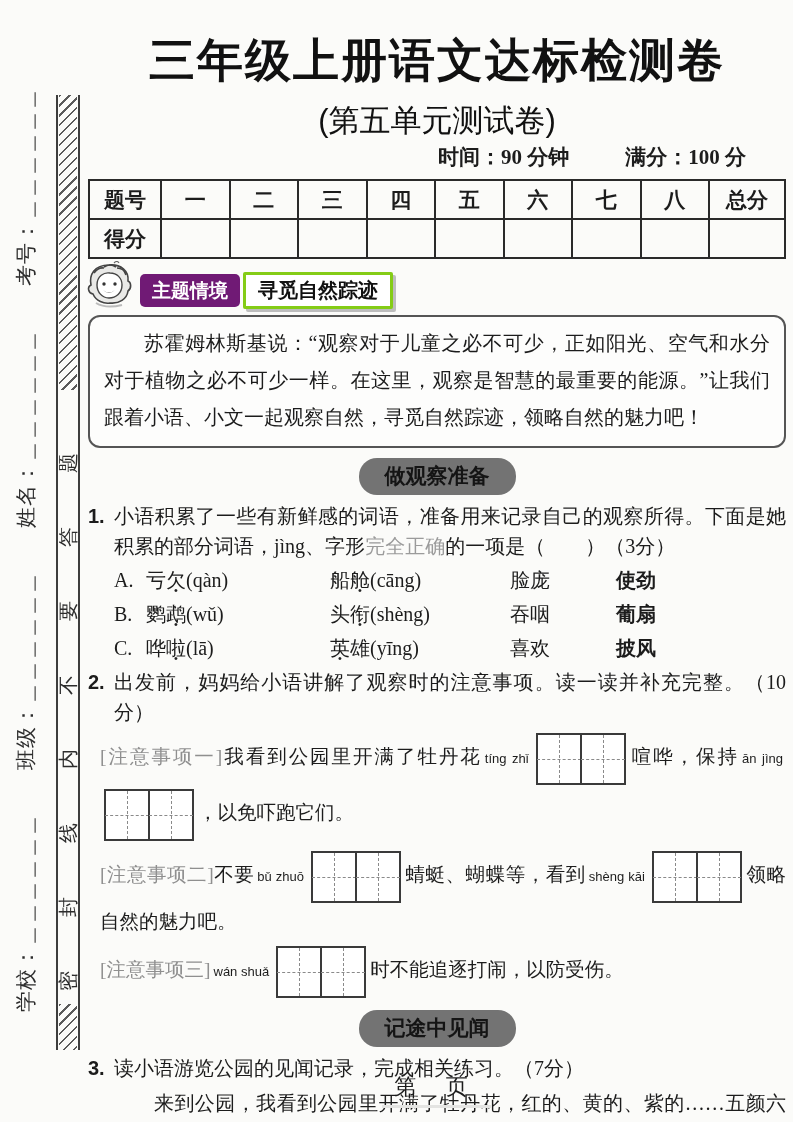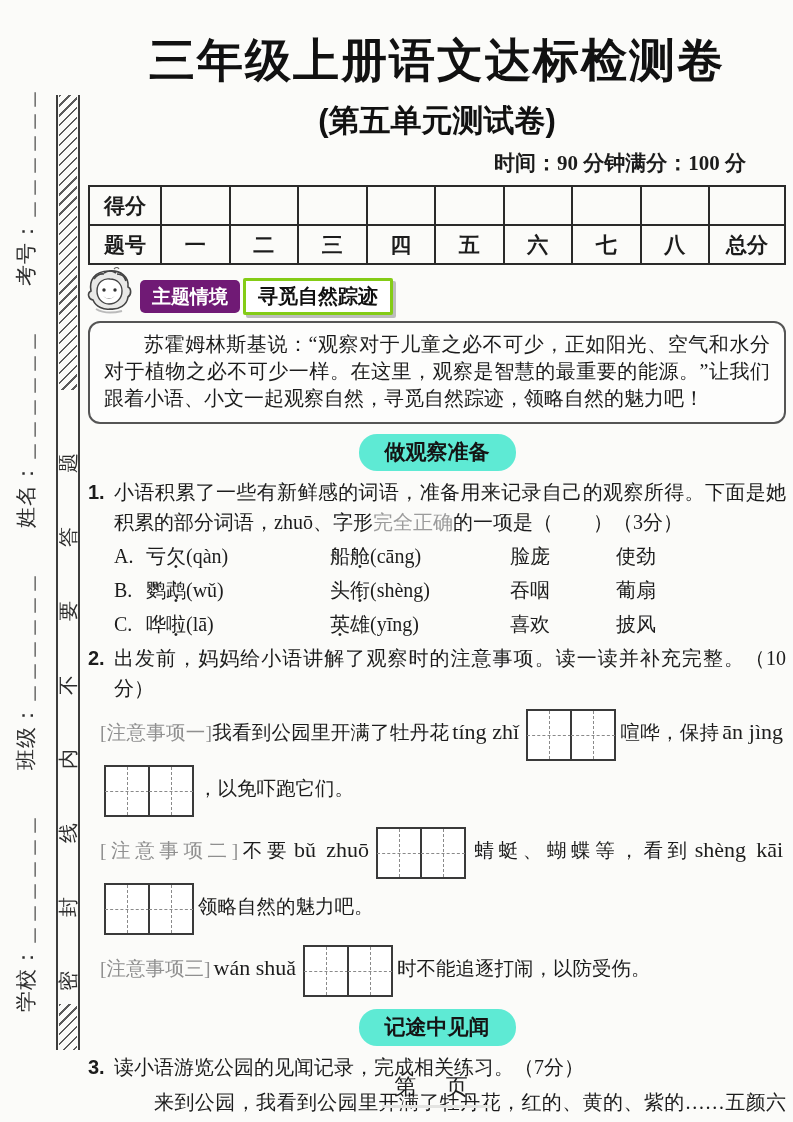--- a/index.html
+++ b/index.html
@@ -39,24 +39,24 @@
   .main { position:absolute; left:88px; top:0; width:698px; }
 
   .title {
     margin-top:30px; text-align:center;
     font-family:Liberation Sans, sans-serif;
     font-weight:bold; font-size:46px; letter-spacing:2px; color:#111;
   }
   .subtitle {
     margin-top:8px; text-align:center;
     font-family:"Liberation Sans","DejaVu Sans",sans-serif;
-    font-weight:bold; font-size:31px; color:#111;
+    font-weight:normal; font-size:31px; color:#111;
   }
   .info-line {
-    margin-top:7px; display:flex; justify-content:flex-end; 
+    margin-top:1px; display:flex; justify-content:flex-end; gap:56px;
     padding-right:40px; font-weight:bold; font-size:21px;
   }
 
   table.score { margin-top:8px; width:100%; border-collapse:collapse; table-layout:fixed; }
   table.score td {
     border:2px solid #2a2a2a; height:37px; text-align:center;
     font-size:21px; font-weight:600; padding:0;
   }
 
   .theme-row { margin-top:10px; position:relative; padding-left:52px; display:flex; align-items:center; height:42px; }
@@ -67,55 +67,55 @@
     padding:4px 12px 3px; border-radius:5px;
   }
   .theme-title {
     margin-left:3px; font-family:"Liberation Sans","DejaVu Sans",sans-serif;
     font-weight:bold; font-size:20px; color:#111; background:#fff;
     border:3px solid #84cc16; box-shadow:3px 3px 0 #bdbdbd;
     padding:2px 12px; border-radius:2px;
   }
   .intro-box {
     margin-top:4px; border:2px solid #555; border-radius:12px;
-    padding:8px 14px 10px; font-size:20px; line-height:27px;
+    padding:8px 14px 10px; font-size:20px; line-height:37px;
     text-indent:2em; text-align:justify; background:#fdfdfc;font-family:Liberation Serif, serif;
   }
 
   .pill {
     margin:10px auto 6px; width:fit-content;
-    background:#5eead4; color:#141414; border-radius:18px;
+    background:#737373; color:#141414; border-radius:18px;
     font-family:"Liberation Sans","DejaVu Sans",sans-serif;
     font-weight:bold; font-size:21px; padding:4px 26px 5px;
   }
 
   .q { display:flex; margin-top:2px; font-size:20px; line-height:30px; }
   .qnum {
     flex:none; width:26px;
     font-family:"Liberation Sans","DejaVu Sans",sans-serif;
     font-weight:bold; font-size:20px;
   }
   .qbody { flex:1; text-align:justify; }
   .hl { color:#9b9b9b; }
 
   .opts { margin:2px 0 2px 26px; }
   .opt-row { display:flex; align-items:center; height:34px; font-size:20px; }
   .opt-label { width:32px; flex:none; }
   .word { display:inline-block; }
-  .w1 { width:184px; } .w2 { width:180px; } .w3 { width:106px; } .w4 { flex:1; }
+  .w1 { width:184px; } .w2 { width:180px; } .w3 { width:106px; } .w4 { flex:1;font-weight:bold; }
   .dchar { position:relative; }
   .dchar::after {
     content:"•"; position:absolute; left:50%; bottom:-0.72em;
     transform:translateX(-50%); font-size:0.62em; color:#222;
   }
   .dchar:empty::after { content:none; }
 
   .q2-item { margin:4px 0 6px 12px; font-size:19.5px; line-height:33px; text-align:justify; }
   .note-label { color:#8f8f8f; }
-  .py { font-family:Liberation Serif, serif; font-size:22px; padding:0 3px; }
+  .py { font-family:Liberation Sans, sans-serif; font-size:13px; padding:0 3px; }
 
   .grid2 {
     display:inline-flex; vertical-align:middle;
     border:2px solid #3a3a3a; background:#fff; margin:2px 4px;
   }
   .gcell { width:42px; height:48px; position:relative; }
   .gcell + .gcell { border-left:2px solid #3a3a3a; }
   .gcell::before {
     content:""; position:absolute; left:50%; top:0; bottom:0;
     border-left:1px dashed #8a8a8a;
@@ -154,42 +154,42 @@
     </div>
 
     <table class="score">
       <colgroup>
           <col style="width:72px">
           <col span="8">
           <col style="width:76px">
         </colgroup>
       <tbody>
           <tr>
-        <td>得分</td>
-        <td></td>
-        <td></td>
-        <td></td>
-        <td></td>
-        <td></td>
-        <td></td>
-        <td></td>
-        <td></td>
-        <td></td>
-      </tr>
-      <tr>
         <td>题号</td>
         <td>一</td>
         <td>二</td>
         <td>三</td>
         <td>四</td>
         <td>五</td>
         <td>六</td>
         <td>七</td>
         <td>八</td>
         <td>总分</td>
+      </tr>
+      <tr>
+        <td>得分</td>
+        <td></td>
+        <td></td>
+        <td></td>
+        <td></td>
+        <td></td>
+        <td></td>
+        <td></td>
+        <td></td>
+        <td></td>
       </tr>
     </tbody>
       </table>
 
     <div class="theme-row">
       <span class="boy">
         <svg width="50" height="52" viewBox="0 0 50 52">
           <path d="M25 4 C10 4 5 14 7 24 C3 26 4 32 9 33 C12 40 20 43 26 42 C35 43 43 38 44 30 C48 27 47 21 44 20 C45 10 37 3 25 4 Z" fill="#e9e9e7" stroke="#444" stroke-width="1.6"></path>
           <path d="M13 24 C13 15 20 11 26 12 C33 12 38 17 38 24 C38 32 32 37 25 37 C18 37 13 31 13 24 Z" fill="#fff" stroke="#444" stroke-width="1.4"></path>
           <path d="M10 12 Q14 6 20 7 M20 6 Q26 2 32 6 M33 7 Q40 7 42 14" fill="none" stroke="#444" stroke-width="1.6"></path>
@@ -203,21 +203,21 @@
       <span class="theme-badge">主题情境</span>
       <span class="theme-title">寻觅自然踪迹</span>
     </div>
 
     <div class="intro-box">苏霍姆林斯基说：“观察对于儿童之必不可少，正如阳光、空气和水分对于植物之必不可少一样。在这里，观察是智慧的最重要的能源。”让我们跟着小语、小文一起观察自然，寻觅自然踪迹，领略自然的魅力吧！</div>
 
     <div class="pill">做观察准备</div>
 
     <div class="q">
       <span class="qnum">1.</span>
-      <span class="qbody"><span>小语积累了一些有新鲜感的词语，准备用来记录自己的观察所得。下面是她积累的部分词语，zhuō、字形</span><span class="hl">完全正确</span><span>的一项是（　　）（3分）</span></span>
+      <span class="qbody"><span>小语积累了一些有新鲜感的词语，准备用来记录自己的观察所得。下面是她积累的部分词语，jìng、字形</span><span class="hl">完全正确</span><span>的一项是（　　）（3分）</span></span>
     </div>
 
     <div class="opts">
       <div class="opt-row">
         <span class="opt-label">A.</span>
         <span class="word w1"><span>亏</span><span class="dchar">欠</span><span>(qàn)</span></span>
         <span class="word w2"><span>船</span><span class="dchar">舱</span><span>(cāng)</span></span>
         <span class="word w3">脸庞</span>
         <span class="word w4">使劲</span>
       </div>

